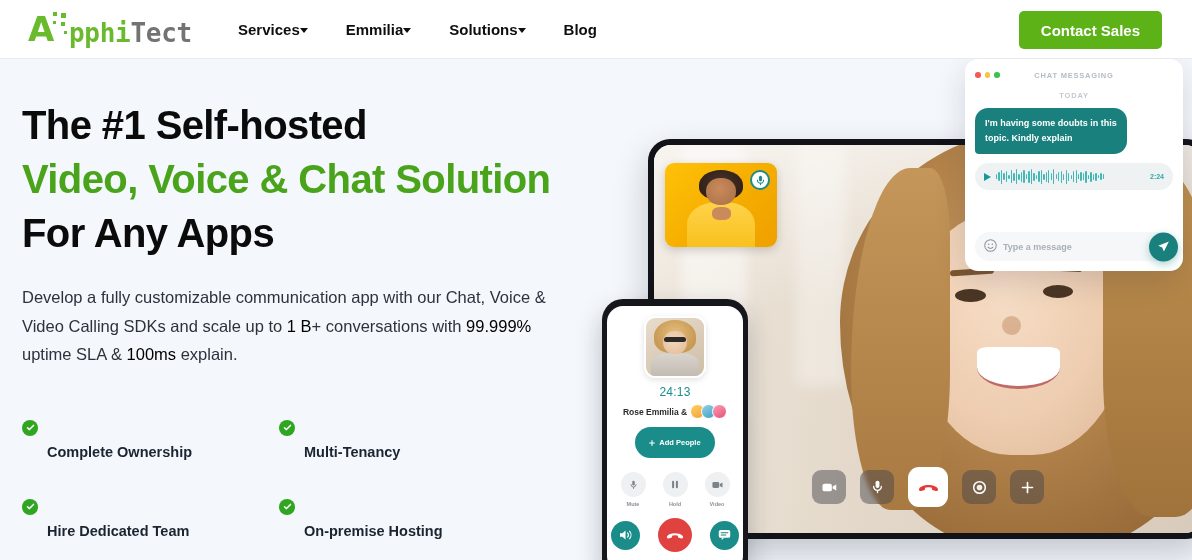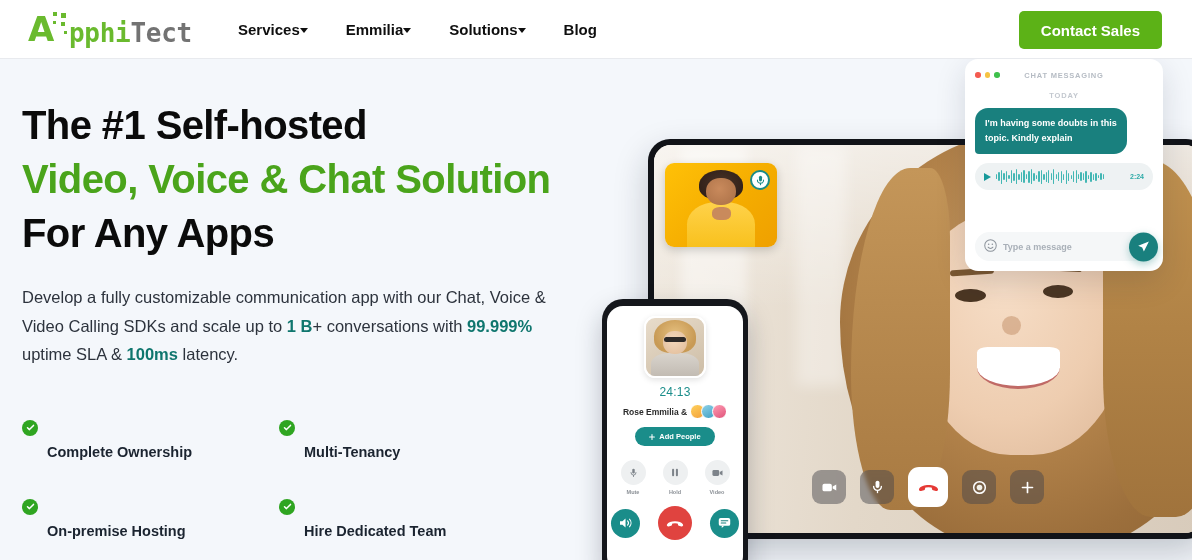--- a/index.html
+++ b/index.html
@@ -75,21 +75,21 @@
   h1.headline {
     font-size: 40px; line-height: 54px; font-weight: 700;
     color: #0b0b0b; letter-spacing: -0.6px;
   }
   h1.headline .green { color: #4aa41b; }
   p.subcopy {
     margin-top: 23px;
     font-size: 16.5px; line-height: 28.5px;
     color: #2d333d; max-width: 530px; font-weight: 400;
   }
-  p.subcopy b { font-weight: 700; color: #0f766e; }
+  p.subcopy b { font-weight: 400; color: #000000; }
 
   .features {
     margin-top: 27px;
     display: grid;
     grid-template-columns: 257px auto;
     row-gap: 15px;
   }
   .feature { display: flex; align-items: center; gap: 9px; }
   .check {
     width: 16px; height: 16px; border-radius: 50%;
@@ -238,39 +238,39 @@
   .call-name-row { margin-top:5px; display:flex; align-items:center; gap:3px; }
   .call-name { font-size:8.5px; font-weight:700; color:#2b2b2b; }
   .avatars { display:flex; }
   .av { width:15px; height:15px; border-radius:50%; margin-left:-4px; border:1.5px solid #fff; }
   .av1 { background: linear-gradient(150deg,#ffd15c,#f2a03c); margin-left:0; }
   .av2 { background: linear-gradient(150deg,#8fd2e8,#3f9fc4); }
   .av3 { background: linear-gradient(150deg,#ff9db4,#e0537a); }
   .add-people {
     margin-top:8px; background:#1a8d8a; color:#fff;
     font-size:7.5px; font-weight:700; border:none;
-    border-radius:20px; padding:0 14px; height:19px; cursor:pointer;
+    border-radius:20px; padding:0 14px; height:31px; cursor:pointer;
     display:flex; align-items:center; gap:4px;
   }
   .mini-controls { margin-top:14px; display:flex; gap:17px; }
   .mini { display:flex; flex-direction:column; align-items:center; gap:4px; cursor:pointer; }
   .mini-circle {
     width:25px; height:25px; border-radius:50%; background:#eef0f1;
     display:flex; align-items:center; justify-content:center;
   }
   .mini-label { font-size:5.5px; color:#8b9096; font-weight:700; }
   .phone-bottom { margin-top:11px; display:flex; gap:18px; align-items:center; }
   .pbtn { width:29px; height:29px; border-radius:50%; display:flex; align-items:center; justify-content:center; cursor:pointer; }
   .pbtn.teal { background:#1a8d8a; }
   .pbtn.red  { background:#e0433f; width:34px; height:34px; }
 
   
   .chat {
     position: absolute; left: 385px; top: 0px;
-    width: 198px; height: 212px;
+    width: 218px; height: 212px;
     background:#ffffff; border-radius: 13px;
     box-shadow: 0 10px 30px rgba(24,36,60,.15);
     z-index: 9; padding: 9px 10px 10px;
     display:flex; flex-direction:column;
   }
   .chat-head { display:flex; align-items:center; position:relative; height:14px; }
   .dots { display:flex; gap:4px; }
   .dot { width:5.5px; height:5.5px; border-radius:50%; }
   .dot.r { background:#f45b50; } .dot.y { background:#f6c343; } .dot.g { background:#3fc04c; }
   .chat-title {
@@ -348,21 +348,21 @@
 
   <div class="hero">
 
     <div class="hero-left">
       <h1 class="headline">
         <span>The #1 Self-hosted</span><br>
         <span class="green">Video, Voice &amp; Chat Solution</span><br>
         <span>For Any Apps</span>
       </h1>
 
-      <p class="subcopy"><span>Develop a fully customizable communication app with our Chat, Voice &amp; Video Calling SDKs and scale up to </span><b>1 B</b><span>+ conversations with </span><b>99.999%</b><span> uptime SLA &amp; </span><b>100ms</b><span> latency.</span></p>
+      <p class="subcopy"><span>Develop a fully customizable communication app with our Chat, Voice &amp; Video Calling SDKs and scale up to </span><b>1 B</b><span>+ conversations with </span><b>99.999%</b><span> uptime SLA &amp; </span><b>100ms</b><span> explain.</span></p>
 
       <div class="features">
         <div class="feature">
           <span class="check">
             <svg width="9" height="9" viewBox="0 0 12 12">
                 <path d="M2 6.3 L4.6 8.8 L10 3.2" stroke="#ffffff" stroke-width="2" fill="none" stroke-linecap="round" stroke-linejoin="round"></path>
               </svg>
           </span>
           <span class="feature-label">Complete Ownership</span>
         </div>
@@ -373,29 +373,29 @@
               </svg>
           </span>
           <span class="feature-label">Multi-Tenancy</span>
         </div>
         <div class="feature">
           <span class="check">
             <svg width="9" height="9" viewBox="0 0 12 12">
                 <path d="M2 6.3 L4.6 8.8 L10 3.2" stroke="#ffffff" stroke-width="2" fill="none" stroke-linecap="round" stroke-linejoin="round"></path>
               </svg>
           </span>
-          <span class="feature-label">On-premise Hosting</span>
+          <span class="feature-label">Hire Dedicated Team</span>
         </div>
         <div class="feature">
           <span class="check">
             <svg width="9" height="9" viewBox="0 0 12 12">
                 <path d="M2 6.3 L4.6 8.8 L10 3.2" stroke="#ffffff" stroke-width="2" fill="none" stroke-linecap="round" stroke-linejoin="round"></path>
               </svg>
           </span>
-          <span class="feature-label">Hire Dedicated Team</span>
+          <span class="feature-label">On-premise Hosting</span>
         </div>
       </div>
 
       <button class="cta-demo">Request Demo</button>
     </div>
 
     <div class="visual">
 
       <div class="tablet">
         <div class="tablet-screen">

